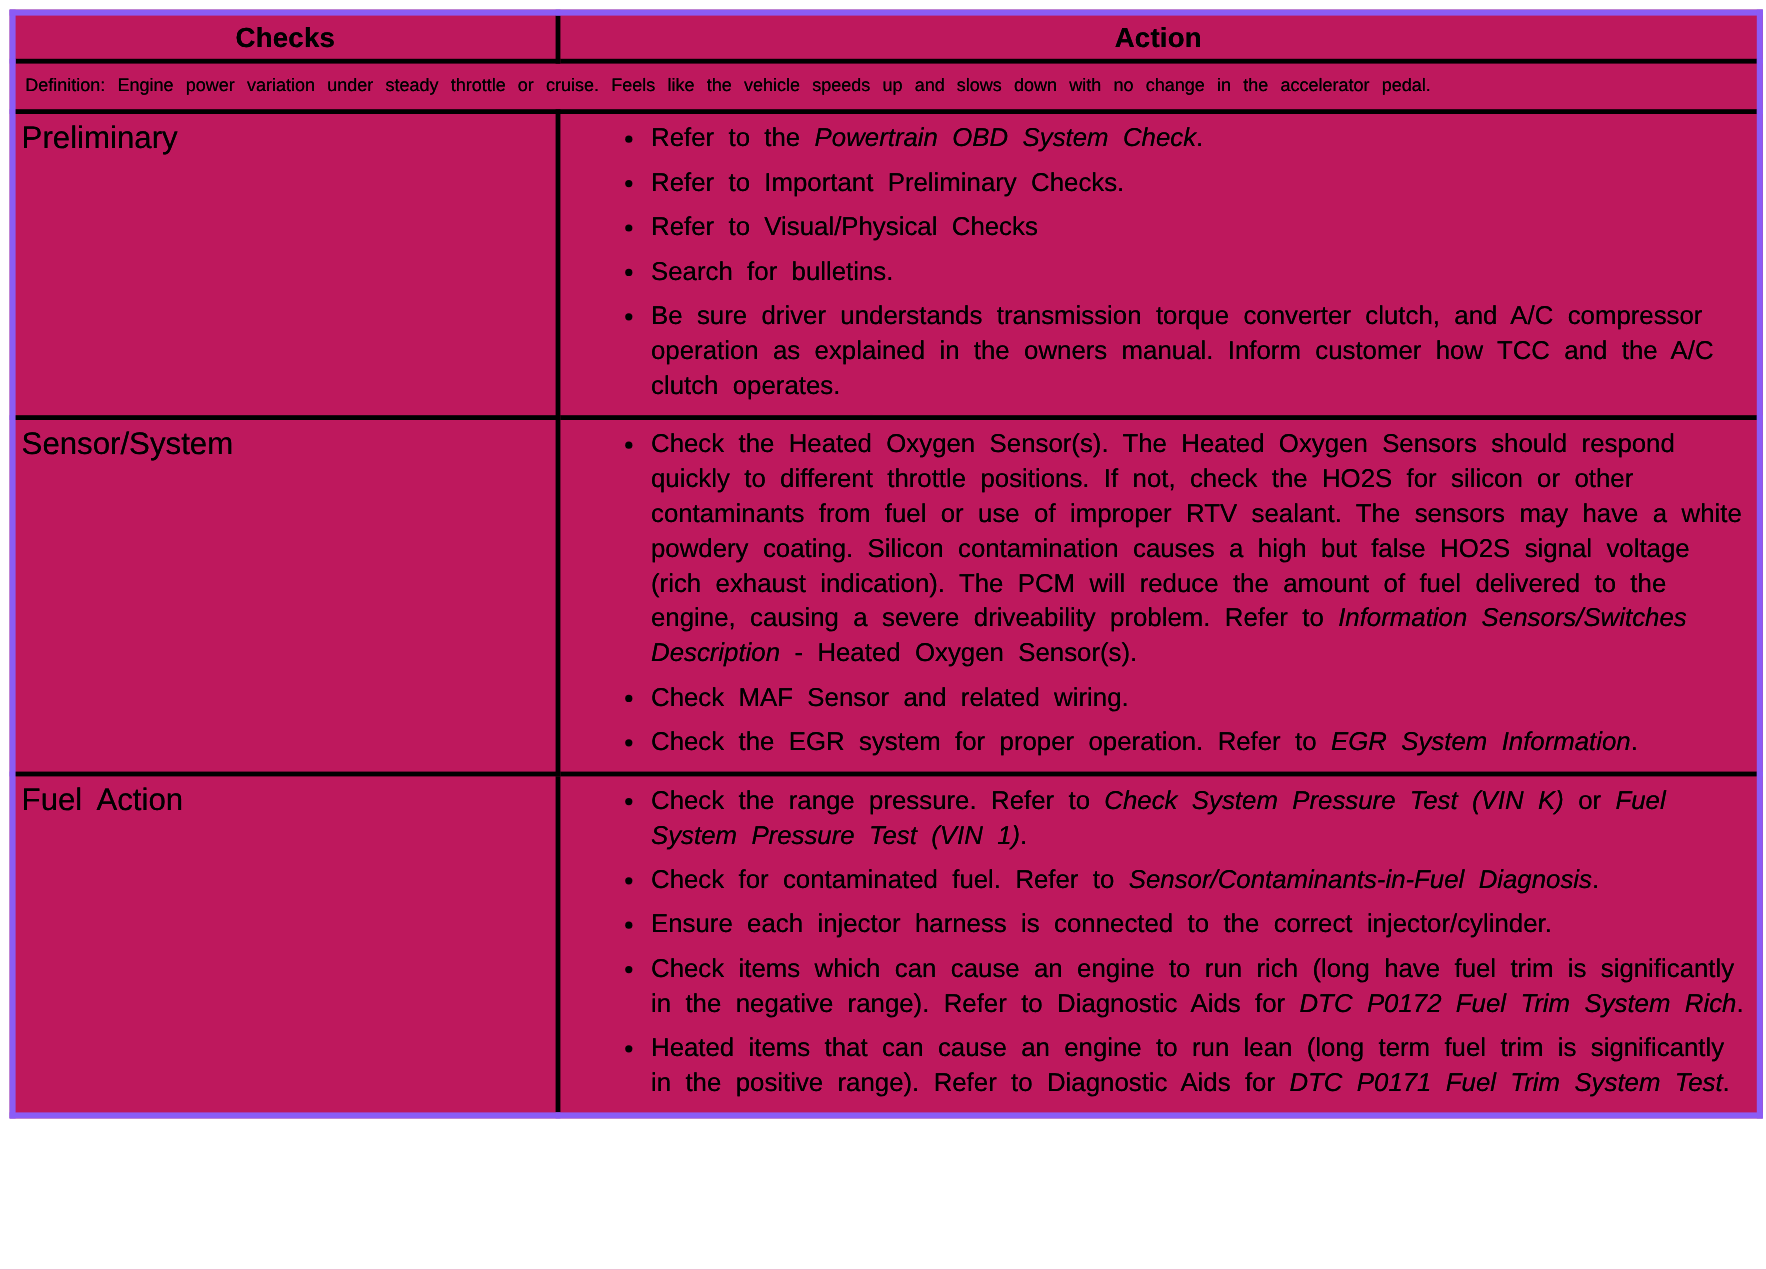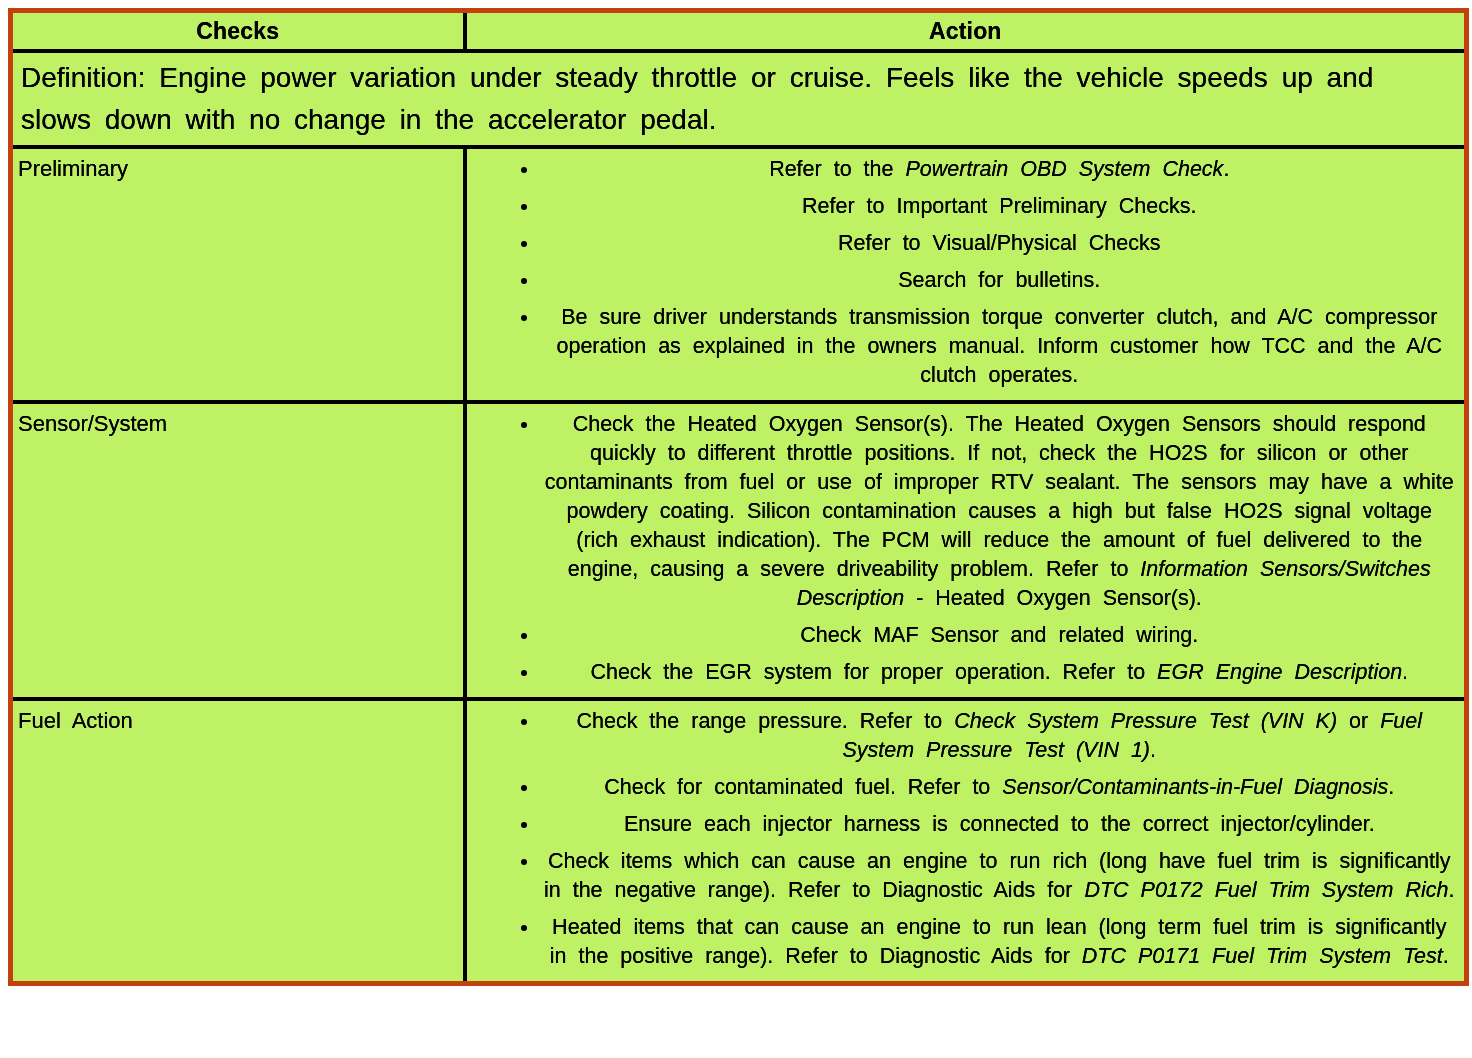--- a/index.html
+++ b/index.html
@@ -16,65 +16,65 @@
     width: 1472px;
     height: 1058px;
     box-sizing: border-box;
     padding: 8px 8px;
     background: #ffffff;
   }
   table.diag-table {
     border-collapse: collapse;
     table-layout: fixed;
     width: 1456px;
-    border: 5px solid #c2410c;
-    background: #bef264;
+    border: 5px solid #8b5cf6;
+    background: #be185d;
   }
   .diag-table th, .diag-table td {
     border: 4px solid #000;
     box-sizing: border-box;
     vertical-align: top;
   }
   
   .diag-table th {
     font-size: 23px;
     font-weight: bold;
     line-height: 26px;
     padding: 5px 0;
     text-align: center;
     letter-spacing: 0.2px;
     text-shadow: 0 0 0.5px currentColor;
   }
   
   td.definition-cell {
-    font-size: 28px;
-    line-height: 42px;
+    font-size: 15px;
+    line-height: 30px;
     padding: 4px 10px 4px 8px;
     text-align: left;
     word-spacing: 6px;
     text-shadow: 0 0 0.5px currentColor;
   }
   
   td.check-cell {
-    font-size: 22px;
+    font-size: 26px;
     line-height: 27px;
     padding: 6px 4px 0 5px;
     word-spacing: 6px;
     text-shadow: 0 0 0.5px currentColor;
   }
   
   td.action-cell {
     padding: 6px 8px 10px 0;
   }
   .action-item {
     position: relative;
     padding-left: 76px;
     font-size: 21.5px;
     line-height: 29px;
-    text-align: center;
+    text-align: left;
     word-spacing: 6px;
     text-shadow: 0 0 0.5px currentColor;
     margin-top: 8px;
   }
   .action-item:first-child { margin-top: 0; }
   .bullet-dot {
     position: absolute;
     left: 54px;
     top: 12px;
     width: 6px;
@@ -112,21 +112,21 @@
             <div class="action-item"><span class="bullet-dot"></span><span class="action-text"><span>Refer to Visual/Physical Checks</span></span></div>
             <div class="action-item"><span class="bullet-dot"></span><span class="action-text"><span>Search for bulletins.</span></span></div>
             <div class="action-item"><span class="bullet-dot"></span><span class="action-text"><span>Be sure driver understands transmission torque converter clutch, and A/C compressor operation as explained in the owners manual. Inform customer how TCC and the A/C clutch operates.</span></span></div>
           </td>
         </tr>
         <tr>
           <td class="check-cell">Sensor/System</td>
           <td class="action-cell">
             <div class="action-item"><span class="bullet-dot"></span><span class="action-text"><span>Check the Heated Oxygen Sensor(s). The Heated Oxygen Sensors should respond quickly to different throttle positions. If not, check the HO2S for silicon or other contaminants from fuel or use of improper RTV sealant. The sensors may have a white powdery coating. Silicon contamination causes a high but false HO2S signal voltage (rich exhaust indication). The PCM will reduce the amount of fuel delivered to the engine, causing a severe driveability problem. Refer to </span><i>Information Sensors/Switches Description</i><span> - Heated Oxygen Sensor(s).</span></span></div>
             <div class="action-item"><span class="bullet-dot"></span><span class="action-text"><span>Check MAF Sensor and related wiring.</span></span></div>
-            <div class="action-item"><span class="bullet-dot"></span><span class="action-text"><span>Check the EGR system for proper operation. Refer to </span><i>EGR Engine Description</i><span>.</span></span></div>
+            <div class="action-item"><span class="bullet-dot"></span><span class="action-text"><span>Check the EGR system for proper operation. Refer to </span><i>EGR System Information</i><span>.</span></span></div>
           </td>
         </tr>
         <tr>
           <td class="check-cell">Fuel Action</td>
           <td class="action-cell">
             <div class="action-item"><span class="bullet-dot"></span><span class="action-text"><span>Check the range pressure. Refer to </span><i>Check System Pressure Test (VIN K)</i><span> or </span><i>Fuel System Pressure Test (VIN 1)</i><span>.</span></span></div>
             <div class="action-item"><span class="bullet-dot"></span><span class="action-text"><span>Check for contaminated fuel. Refer to </span><i>Sensor/Contaminants-in-Fuel Diagnosis</i><span>.</span></span></div>
             <div class="action-item"><span class="bullet-dot"></span><span class="action-text"><span>Ensure each injector harness is connected to the correct injector/cylinder.</span></span></div>
             <div class="action-item"><span class="bullet-dot"></span><span class="action-text"><span>Check items which can cause an engine to run rich (long have fuel trim is significantly in the negative range). Refer to Diagnostic Aids for </span><i>DTC P0172 Fuel Trim System Rich</i><span>.</span></span></div>
             <div class="action-item"><span class="bullet-dot"></span><span class="action-text"><span>Heated items that can cause an engine to run lean (long term fuel trim is significantly in the positive range). Refer to Diagnostic Aids for </span><i>DTC P0171 Fuel Trim System Test</i><span>.</span></span></div>

